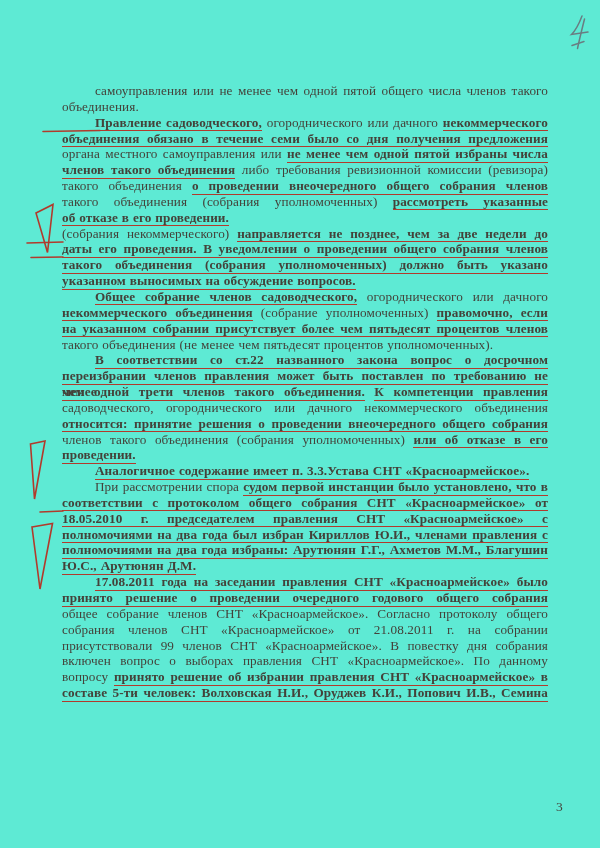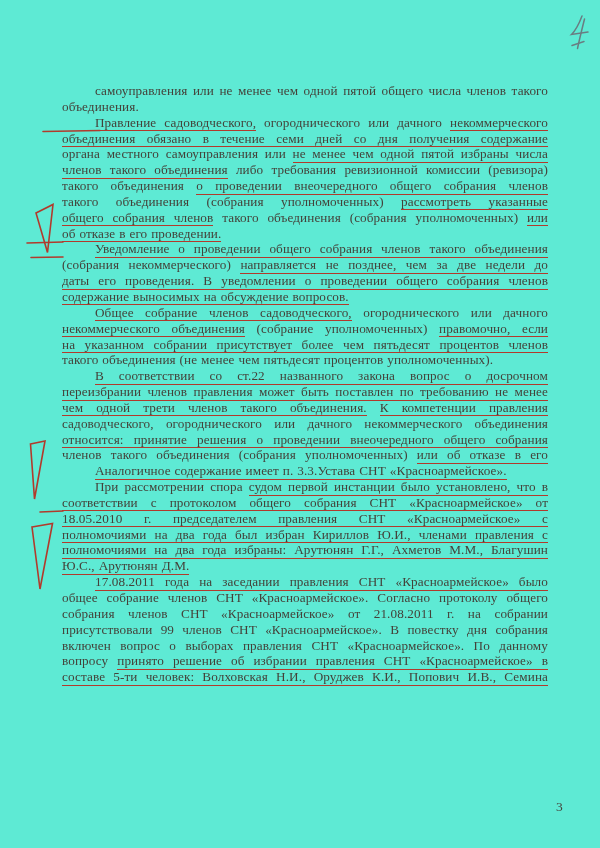--- a/index.html
+++ b/index.html
@@ -20,20 +20,21 @@
     letter-spacing:.1px;
     word-spacing:.5px;
   }
   .line{height:15.85px;white-space:normal;}
   .line.j{text-align:justify;text-align-last:justify;-moz-text-align-last:justify;}
   .line.ind{text-indent:33px;}
   .u{
     border-bottom:1.8px solid #b23a2c;
     padding-bottom:.5px;
     box-decoration-break:clone;
+    font-weight:bold;
     -webkit-box-decoration-break:clone;
   }
   .marks{position:absolute;left:0;top:0;width:600px;height:848px;pointer-events:none;}
   .pagenum{
     position:absolute;left:556px;top:799px;
     font-size:13.5px;color:#45433b;
   }
   .hand4{position:absolute;left:0;top:0;}
 </style>
 </head>
@@ -58,49 +59,50 @@
       <path d="M 36 213 L 53 204.5 L 47.5 252.5 Z"></path>
       <path d="M 30.5 444 L 45 441 L 34.5 499 Z"></path>
       <path d="M 32 527 L 52.5 523.5 L 40 589 Z"></path>
     </g>
   </svg>
 
   <div class="doc">
       <div class="line j ind"><span>самоуправления или не менее чем одной пятой общего числа членов такого</span></div>
       <div class="line"><span>объединения.</span></div>
       <div class="line j ind"><span class="u">Правление садоводческого,</span><span> огороднического или дачного </span><span class="u">некоммерческого</span></div>
-      <div class="line j"><span class="u">объединения обязано в течение семи дней со дня получения содержание</span></div>
+      <div class="line j"><span class="u">объединения обязано в течение семи было со дня получения предложения</span></div>
       <div class="line j"><span>органа местного самоуправления или </span><span class="u">не менее чем одной пятой избраны числа</span></div>
       <div class="line j"><span class="u">членов такого объединения</span><span> либо требования ревизионной комиссии (ревизора)</span></div>
       <div class="line j"><span>такого объединения </span><span class="u">о проведении внеочередного общего собрания членов</span></div>
       <div class="line j"><span>такого объединения (собрания уполномоченных) </span><span class="u">рассмотреть указанные</span></div>
-      <div class="line j"><span class="u">общего собрания членов</span><span> такого объединения (собрания уполномоченных) </span><span class="u">или</span></div>
       <div class="line"><span class="u">об отказе в его проведении.</span></div>
-      <div class="line j ind"><span class="u">Уведомление о проведении общего собрания членов такого объединения</span></div>
       <div class="line j"><span>(собрания некоммерческого) </span><span class="u">направляется не позднее, чем за две недели до</span></div>
       <div class="line j"><span class="u">даты его проведения. В уведомлении о проведении общего собрания членов</span></div>
-      <div class="line"><span class="u">содержание выносимых на обсуждение вопросов.</span></div>
+      <div class="line j"><span class="u">такого объединения (собрания уполномоченных) должно быть указано</span></div>
+      <div class="line"><span class="u">указанном выносимых на обсуждение вопросов.</span></div>
       <div class="line j ind"><span class="u">Общее собрание членов садоводческого,</span><span> огороднического или дачного</span></div>
       <div class="line j"><span class="u">некоммерческого объединения</span><span> (собрание уполномоченных) </span><span class="u">правомочно, если</span></div>
       <div class="line j"><span class="u">на указанном собрании присутствует более чем пятьдесят процентов членов</span></div>
       <div class="line"><span>такого объединения (не менее чем пятьдесят процентов уполномоченных).</span></div>
       <div class="line j ind"><span class="u">В соответствии со ст.22 названного закона вопрос о досрочном</span></div>
       <div class="line j"><span class="u">переизбрании членов правления может быть поставлен по требованию не менее</span></div>
       <div class="line j"><span class="u">чем одной трети членов такого объединения.</span><span> </span><span class="u">К компетенции правления</span></div>
       <div class="line j"><span>садоводческого, огороднического или дачного некоммерческого объединения</span></div>
       <div class="line j"><span class="u">относится: принятие решения о проведении внеочередного общего собрания</span></div>
       <div class="line j"><span>членов такого объединения (собрания уполномоченных) </span><span class="u">или об отказе в его</span></div>
+      <div class="line"><span class="u">проведении.</span></div>
       <div class="line ind"><span class="u">Аналогичное содержание имеет п. 3.3.Устава СНТ «Красноармейское».</span></div>
       <div class="line j ind"><span>При рассмотрении спора </span><span class="u">судом первой инстанции было установлено, что в</span></div>
       <div class="line j"><span class="u">соответствии с протоколом общего собрания СНТ «Красноармейское» от</span></div>
       <div class="line j"><span class="u">18.05.2010 г. председателем правления СНТ «Красноармейское» с</span></div>
       <div class="line j"><span class="u">полномочиями на два года был избран Кириллов Ю.И., членами правления с</span></div>
       <div class="line j"><span class="u">полномочиями на два года избраны: Арутюнян Г.Г., Ахметов М.М., Благушин</span></div>
       <div class="line"><span class="u">Ю.С., Арутюнян Д.М.</span></div>
       <div class="line j ind"><span class="u">17.08.2011 года на заседании правления СНТ «Красноармейское» было</span></div>
+      <div class="line j"><span class="u">принято решение о проведении очередного годового общего собрания</span></div>
       <div class="line j"><span>общее собрание членов СНТ «Красноармейское». Согласно протоколу общего</span></div>
       <div class="line j"><span>собрания членов СНТ «Красноармейское» от 21.08.2011 г. на собрании</span></div>
       <div class="line j"><span>присутствовали 99 членов СНТ «Красноармейское». В повестку дня собрания</span></div>
       <div class="line j"><span>включен вопрос о выборах правления СНТ «Красноармейское». По данному</span></div>
       <div class="line j"><span>вопросу </span><span class="u">принято решение об избрании правления СНТ «Красноармейское» в</span></div>
       <div class="line j"><span class="u">составе 5-ти человек: Волховская Н.И., Оруджев К.И., Попович И.В., Семина</span></div>
     </div>
 
   <div class="pagenum">3</div>
 

